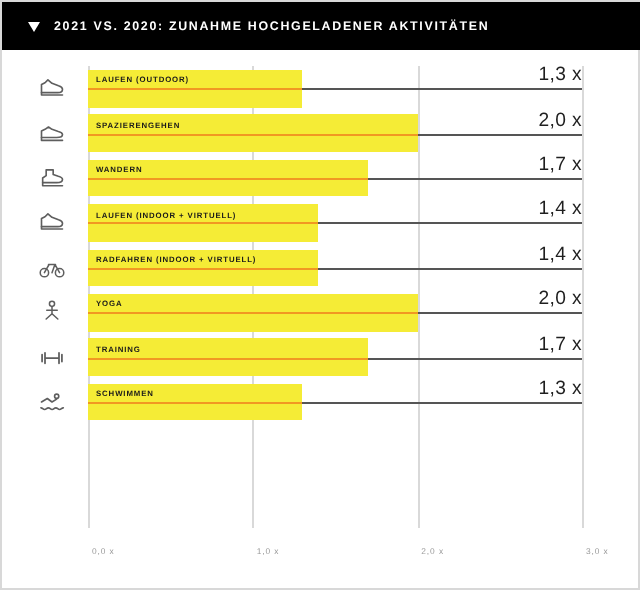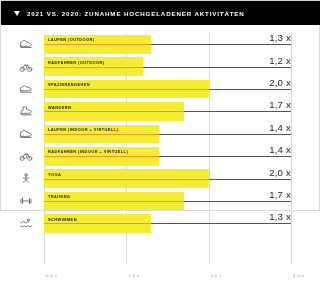--- a/index.html
+++ b/index.html
@@ -2,21 +2,21 @@
 <html><head>
 <meta charset="utf-8">
 <style>
   html,body{margin:0;padding:0;}
   body{
     width:320px;height:295px;overflow:hidden;
     background:#ffffff;
     font-family:"Liberation Sans", sans-serif;
     -webkit-font-smoothing:antialiased;
   }
-  #app{position:relative;width:320px;height:211px;box-sizing:border-box;border:1px solid #d8d8d8;background:#fff;}
+  #app{position:relative;width:320px;height:295px;box-sizing:border-box;border:1px solid #d8d8d8;background:#fff;}
 
   
   .header{
     position:absolute;left:0;top:0;width:320px;height:24px;
     background:#000;color:#fff;display:flex;align-items:center;
     box-sizing:border-box;padding-left:13px;
   }
   .caret{
     width:0;height:0;border-left:3.5px solid transparent;border-right:3.5px solid transparent;
     border-top:5px solid #fff;margin-right:7px;flex:none;
@@ -100,35 +100,20 @@
             </span>
             <div class="bar" style="width: 107.033px;">
               <div class="bar-split"></div>
               <div class="bar-label">LAUFEN (OUTDOOR)</div>
             </div>
             <div class="value-rule" style="left: 150.033px;"></div>
             <div class="value-text">1,3 x</div>
           </div>
           <div class="row">
             <span class="row-icon">
-              <svg width="14" height="14" viewBox="0 0 24 24" fill="none" stroke="currentColor" stroke-width="1.3" stroke-linecap="round" stroke-linejoin="round">
-                <circle cx="5.5" cy="16" r="3.6"></circle>
-                <circle cx="18.5" cy="16" r="3.6"></circle>
-                <path d="M5.5 16l4-7h5l4 7M9 9h6M12 16l2.5-7"></path>
-              </svg>
-            </span>
-            <div class="bar" style="width: 98.8px;">
-              <div class="bar-split"></div>
-              <div class="bar-label">RADFAHREN (OUTDOOR)</div>
-            </div>
-            <div class="value-rule" style="left: 141.8px;"></div>
-            <div class="value-text">1,2 x</div>
-          </div>
-          <div class="row">
-            <span class="row-icon">
               <svg width="14" height="14" viewBox="0 0 24 24" fill="none" stroke="currentColor" stroke-width="1.4" stroke-linecap="round" stroke-linejoin="round">
                 <path d="M3 15h13c2.4 0 5-.8 5-2.6 0-1.5-1.8-2.1-3.6-2.6L12 8l-3-2-3 2-3 1.5z"></path>
                 <path d="M3 15v2.5h18"></path>
               </svg>
             </span>
             <div class="bar" style="width: 164.667px;">
               <div class="bar-split"></div>
               <div class="bar-label">SPAZIERENGEHEN</div>
             </div>
             <div class="value-rule" style="left: 207.667px;"></div>

